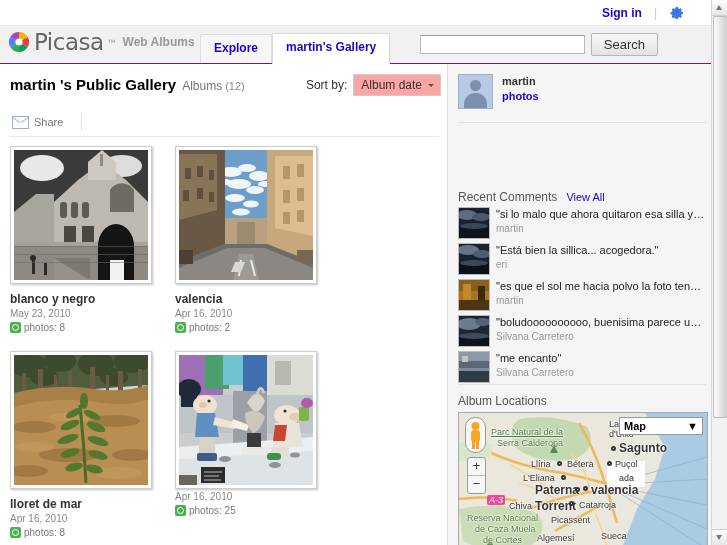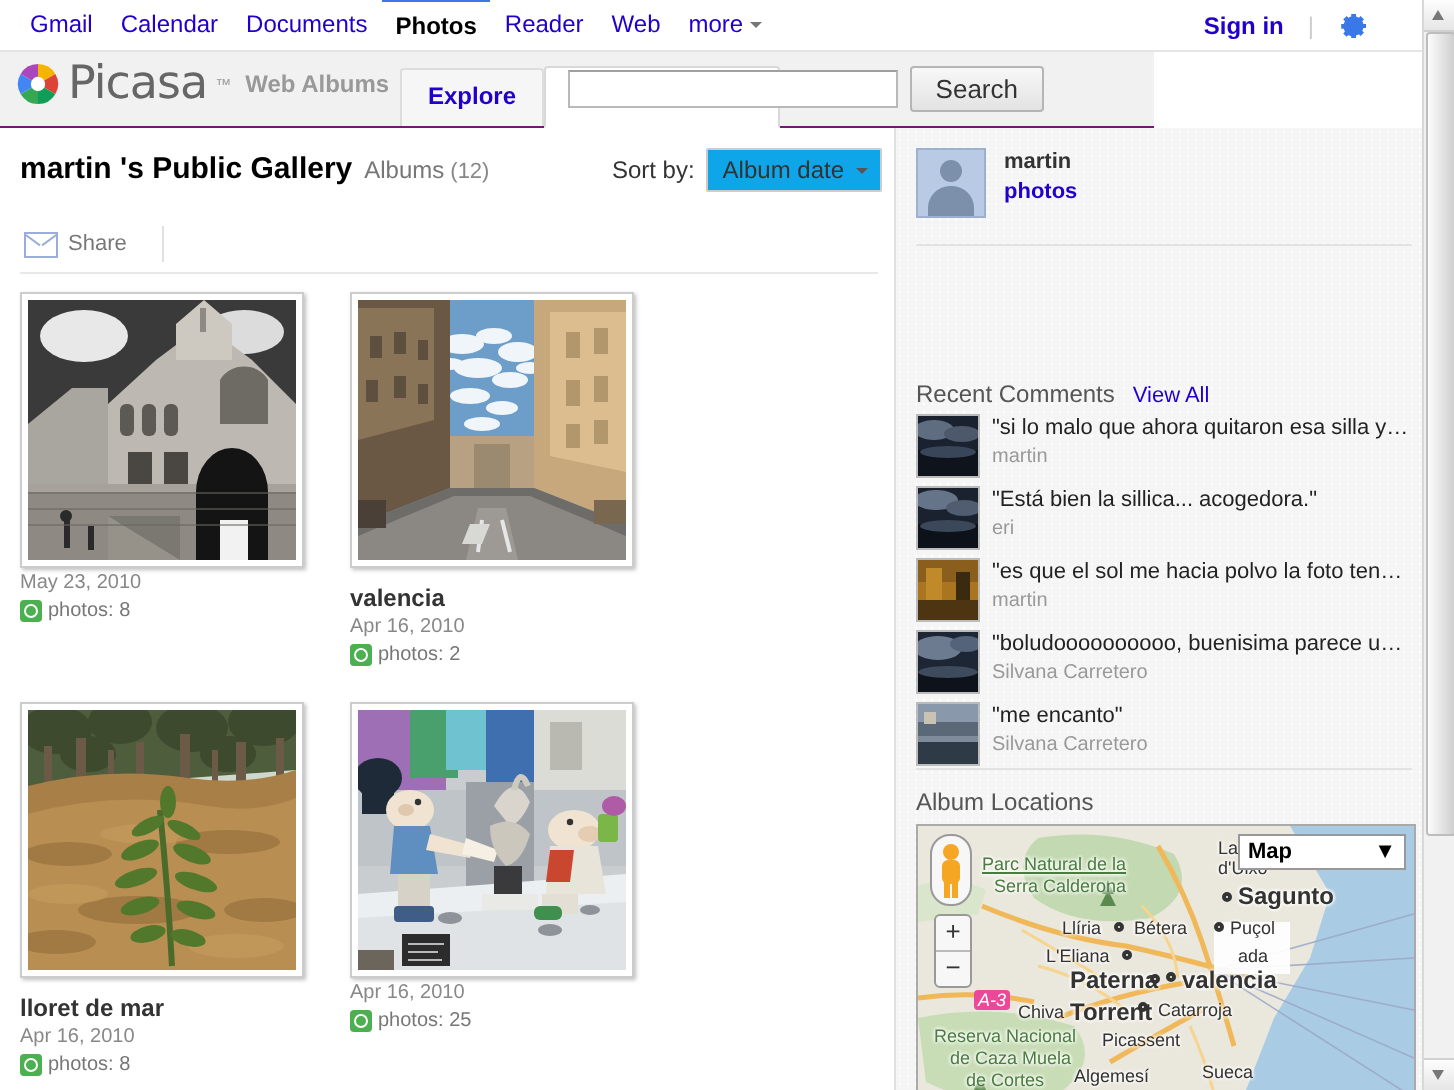--- a/index.html
+++ b/index.html
@@ -27,21 +27,21 @@
   .caret{display:inline-block;margin-left:3px;border-left:3px solid transparent;
     border-right:3px solid transparent;border-top:3px solid #777;vertical-align:middle;}
   .gbar-right{margin-left:auto;display:flex;align-items:center;padding-right:42px;gap:12px;}
   .signin{font-size:12px;color:#2200cc;font-weight:bold;text-decoration:none;}
   .gbar-sep{color:#ccc;}
   .gear{width:16px;height:16px;position:relative;display:inline-block;}
   .gear svg{display:block;}
 
   
   .phead{
-    position:absolute;left:0;top:26px;width:577px;height:37px;
+    position:absolute;left:0;top:26px;width:713px;height:37px;
     background:#f1f1f1;border-bottom:4px solid #701a75;
   }
   .logo-wrap{position:absolute;left:8px;top:5px;display:flex;align-items:center;gap:4px;}
   .logo-mark{width:22px;height:22px;}
   .logo-text{font-size:23px;color:#666;letter-spacing:-0.5px;font-weight:normal;
     font-family:"DejaVu Sans", sans-serif;line-height:22px;}
   .logo-tm{font-size:8px;color:#999;vertical-align:super;}
   .logo-sub{font-size:12px;color:#999;font-weight:bold;margin-left:3px;}
 
   .tabs{position:absolute;left:200px;top:8px;display:flex;align-items:flex-end;height:29px;}
@@ -68,21 +68,21 @@
 
   
   .content{position:absolute;left:0;top:64px;width:447px;height:481px;background:#fff;}
   .gtitle-row{position:absolute;left:10px;top:12px;right:8px;display:flex;align-items:baseline;}
   .gtitle{font-size:15px;font-weight:bold;color:#000;}
   .gtitle-sub{font-size:12px;color:#777;margin-left:6px;}
   .gtitle-count{font-size:11px;color:#888;margin-left:3px;}
   .sortby{position:absolute;right:6px;top:10px;display:flex;align-items:center;gap:6px;}
   .sortby-label{font-size:12px;color:#333;}
   .sort-select{
-    border:1px solid #ccc;background:#0ea5e9;padding:3px 18px 3px 7px;font-size:12px;color:#333;
+    border:1px solid #ccc;background:#fca5a5;padding:3px 18px 3px 7px;font-size:12px;color:#333;
     position:relative;border-radius:1px;cursor:pointer;
   }
   .sort-select .caret{position:absolute;right:6px;top:9px;border-top-color:#555;}
 
   .toolbar{position:absolute;left:10px;top:44px;right:8px;height:28px;
     border-bottom:1px solid #e8e8e8;display:flex;align-items:center;}
   .share-btn{display:flex;align-items:center;gap:5px;cursor:pointer;padding:2px 8px 2px 2px;}
   .env-icon{width:15px;height:11px;border:1px solid #9aaed9;background:#fff;position:relative;
     display:inline-block;}
   .env-icon:before,.env-icon:after{content:"";position:absolute;top:0;width:9px;height:1px;
@@ -178,29 +178,20 @@
   .sb-thumb{position:absolute;top:16px;left:1px;width:13px;height:400px;
     background:linear-gradient(90deg,#fcfcfc,#cfcfcf);border:1px solid #bdbdbd;
     border-radius:2px;cursor:pointer;}
 </style>
 </head>
 <body>
 
 <div class="page">
 
   <div class="gbar">
-    <div class="gbar-left">
-      <a class="gbar-link" href="#">Gmail</a>
-      <a class="gbar-link" href="#">Calendar</a>
-      <a class="gbar-link" href="#">Documents</a>
-      <a class="gbar-link current" href="#">Photos</a>
-      <a class="gbar-link" href="#">Reader</a>
-      <a class="gbar-link" href="#">Web</a>
-      <a class="gbar-link more" href="#"><span>more</span><i class="caret"></i></a>
-    </div>
     <div class="gbar-right">
       <a class="signin" href="#">Sign in</a>
       <span class="gbar-sep">|</span>
       <span class="gear">
         <svg width="16" height="16" viewBox="0 0 16 16">
             <path fill="#3b78e7" d="M8 5.2A2.8 2.8 0 1 0 8 10.8 2.8 2.8 0 0 0 8 5.2zm0 4.2A1.4 1.4 0 1 1 8 6.6a1.4 1.4 0 0 1 0 2.8z"></path>
             <path fill="#3b78e7" d="M14 7h-1.3a4.9 4.9 0 0 0-.6-1.4l.9-.9-1.7-1.7-.9.9A4.9 4.9 0 0 0 9 3.3V2H6.6v1.3c-.5.1-1 .3-1.4.6l-.9-.9-1.7 1.7.9.9c-.3.4-.5.9-.6 1.4H1.6v2.4h1.3c.1.5.3 1 .6 1.4l-.9.9 1.7 1.7.9-.9c.4.3.9.5 1.4.6V14H9v-1.3c.5-.1 1-.3 1.4-.6l.9.9 1.7-1.7-.9-.9c.3-.4.5-.9.6-1.4H14V7z"></path>
           </svg>
       </span>
     </div>
@@ -290,20 +281,21 @@
               <circle cx="19" cy="108" r="3" fill="#2a2a2a"></circle>
               <rect x="30" y="113" width="3" height="12" fill="#2a2a2a"></rect>
               <g fill="#6a6760" opacity="0.55">
                 <rect x="0" y="96" width="134" height="1"></rect>
                 <rect x="0" y="104" width="134" height="1"></rect>
                 <rect x="0" y="112" width="134" height="1"></rect>
               </g>
             </svg>
           </div>
         </div>
+        <div class="album-title">blanco y negro</div>
         <div class="album-date">May 23, 2010</div>
         <div class="album-count">
           <span class="globe"></span>
           <span>photos: 8</span>
         </div>
       </div>
 
       <div class="album">
         <div class="album-thumb">
           <div class="ph">

